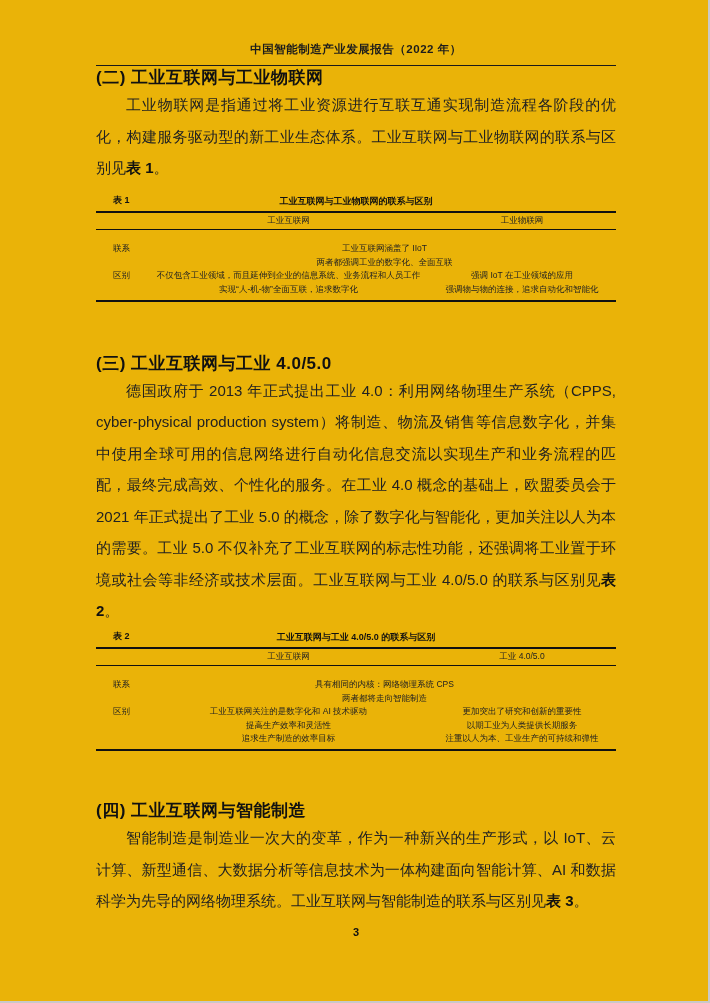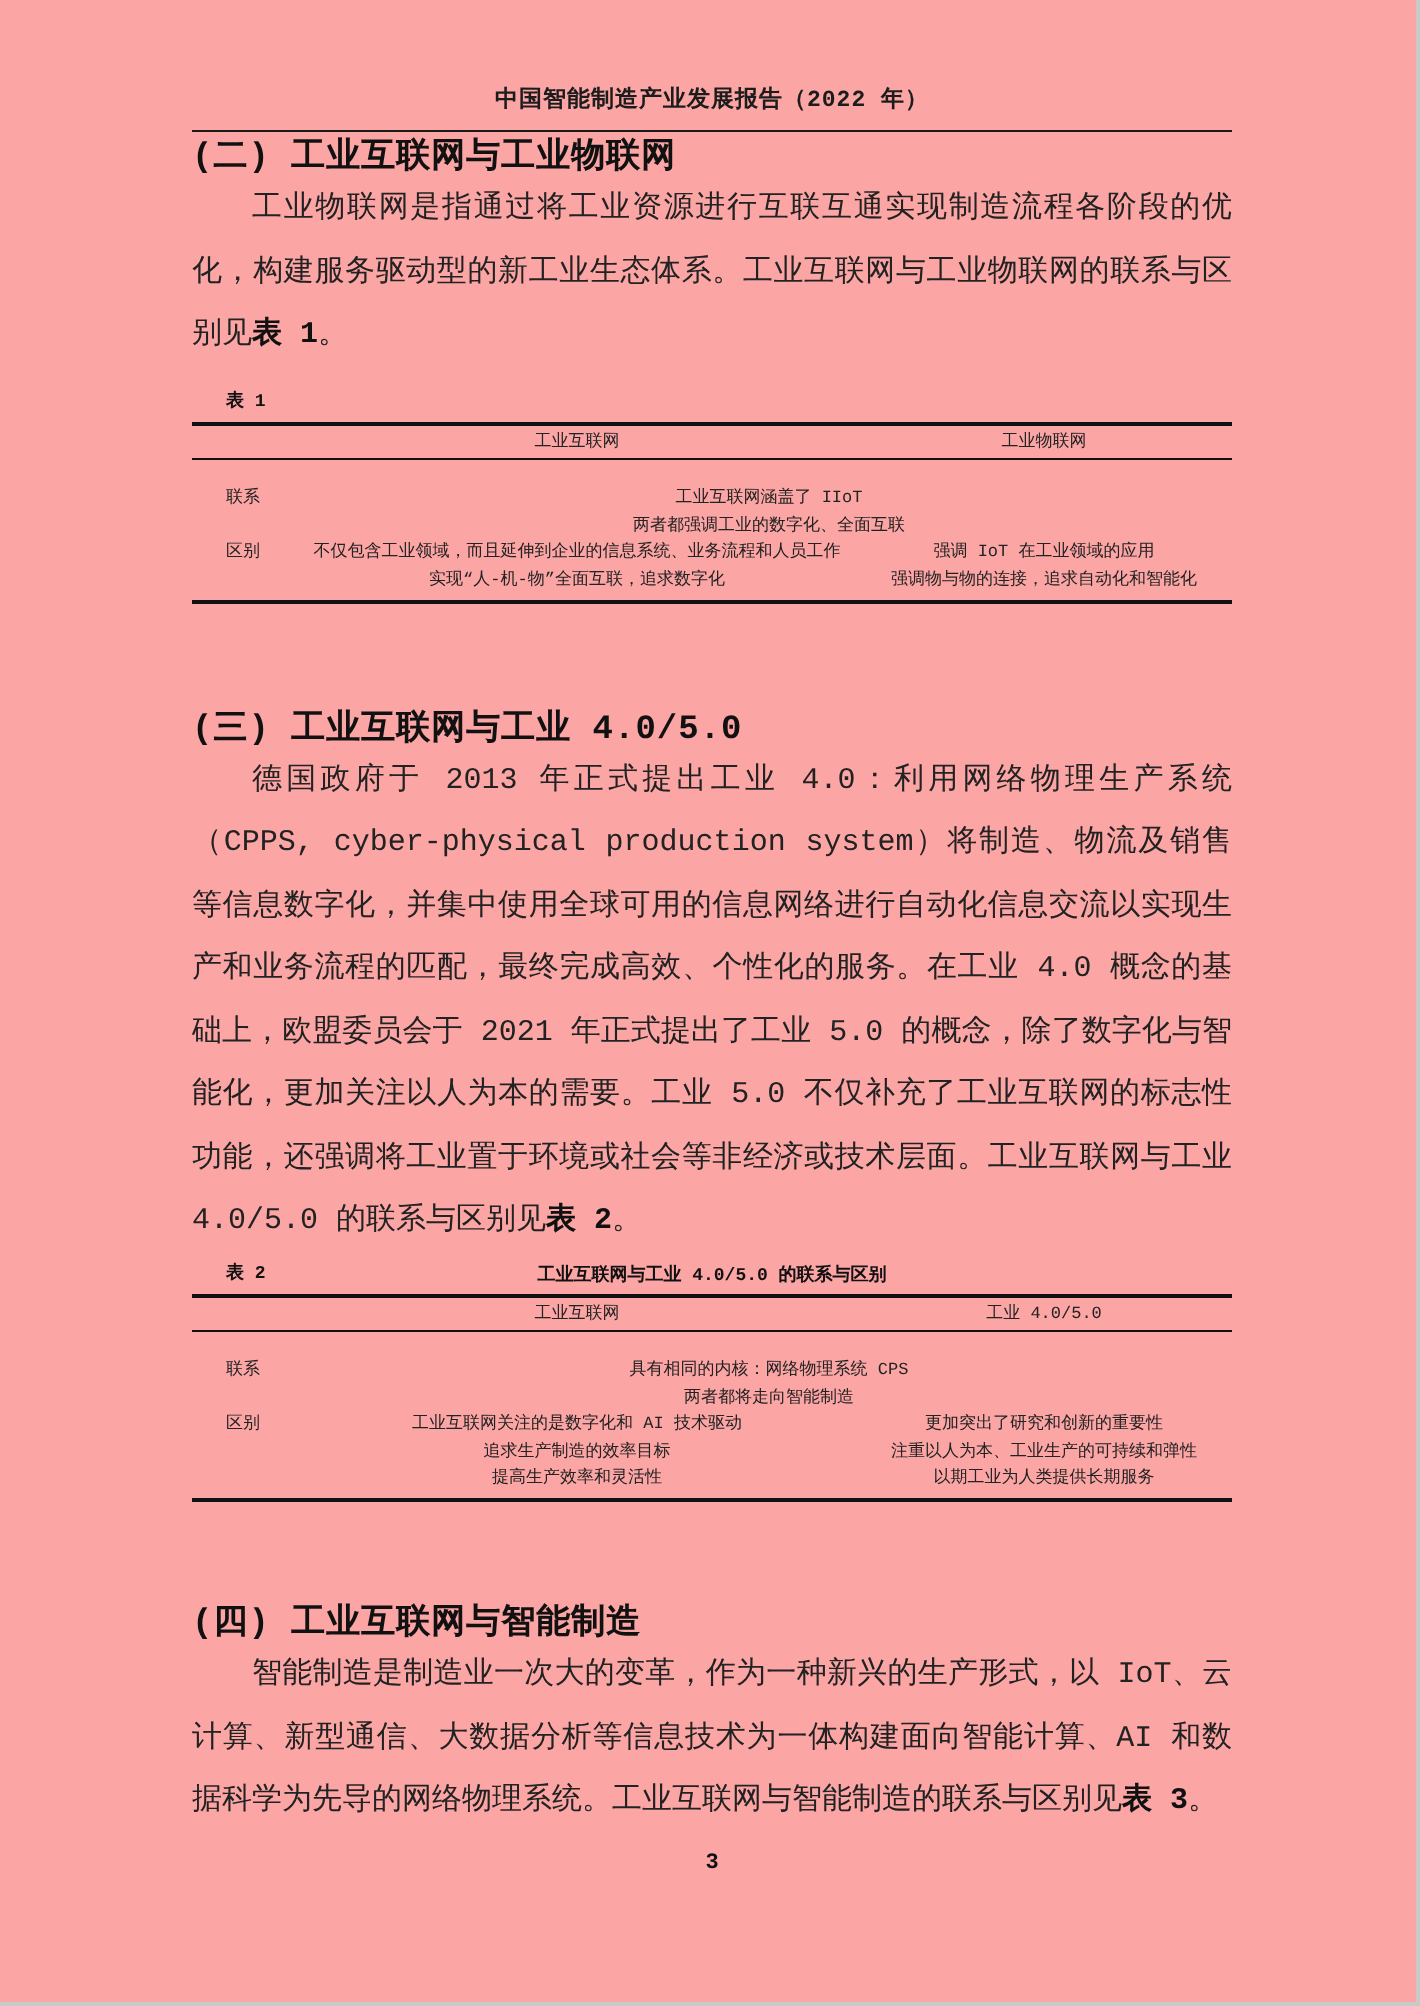--- a/index.html
+++ b/index.html
@@ -1,24 +1,24 @@
 <!DOCTYPE html>
 <html><head>
 <meta charset="utf-8">
 <style>
   html,body{margin:0;padding:0;background:#ffffff;}
   .page{
     position:relative;
     width:710px;height:1003px;
-    background:#fca5a5;
+    background:#eab308;
     box-sizing:border-box;
     border-right:2px solid #c9c9c9;
     border-bottom:2px solid #c9c9c9;
     overflow:hidden;
-    font-family:Liberation Mono, monospace;
+    font-family:Liberation Sans, sans-serif;
     color:#1c1c1c;
   }
   .content{margin-left:96px;margin-right:92px;}
   
   .page-header{
     padding-top:42px;
     text-align:center;
     font-size:11.5px;
     font-weight:bold;
     letter-spacing:0.5px;
@@ -90,20 +90,21 @@
     </div>
 
     <div class="section-heading h2">(二) 工业互联网与工业物联网</div>
     <div class="para">
       <span>工业物联网是指通过将工业资源进行互联互通实现制造流程各阶段的优化，构建服务驱动型的新工业生态体系。工业互联网与工业物联网的联系与区别见</span><b>表 1</b><span>。</span>
     </div>
 
     <div class="doc-table">
       <div class="tbl-caption">
         <span class="cap-label">表 1</span>
+        <span class="cap-title">工业互联网与工业物联网的联系与区别</span>
       </div>
       <div class="rule-top"></div>
       <div class="tbl-header">
         <div></div>
         <div class="col-h">工业互联网</div>
         <div class="col-h">工业物联网</div>
       </div>
       <div class="tbl-body">
         <div class="tbl-row">
           <div class="row-label">联系</div>
@@ -151,27 +152,27 @@
           <div class="row-label"></div>
           <div class="cell-span">两者都将走向智能制造</div>
         </div>
         <div class="tbl-row">
           <div class="row-label">区别</div>
           <div class="cell-left">工业互联网关注的是数字化和 AI 技术驱动</div>
           <div class="cell-right">更加突出了研究和创新的重要性</div>
         </div>
         <div class="tbl-row">
           <div class="row-label"></div>
-          <div class="cell-left">追求生产制造的效率目标</div>
-          <div class="cell-right">注重以人为本、工业生产的可持续和弹性</div>
+          <div class="cell-left">提高生产效率和灵活性</div>
+          <div class="cell-right">以期工业为人类提供长期服务</div>
         </div>
         <div class="tbl-row">
           <div class="row-label"></div>
-          <div class="cell-left">提高生产效率和灵活性</div>
-          <div class="cell-right">以期工业为人类提供长期服务</div>
+          <div class="cell-left">追求生产制造的效率目标</div>
+          <div class="cell-right">注重以人为本、工业生产的可持续和弹性</div>
         </div>
       </div>
     </div>
 
     <div class="section-heading h4">(四) 工业互联网与智能制造</div>
     <div class="para">
       <span>智能制造是制造业一次大的变革，作为一种新兴的生产形式，以 IoT、云计算、新型通信、大数据分析等信息技术为一体构建面向智能计算、AI 和数据科学为先导的网络物理系统。工业互联网与智能制造的联系与区别见</span><b>表 3</b><span>。</span>
     </div>
 
     <div class="page-number">3</div>

